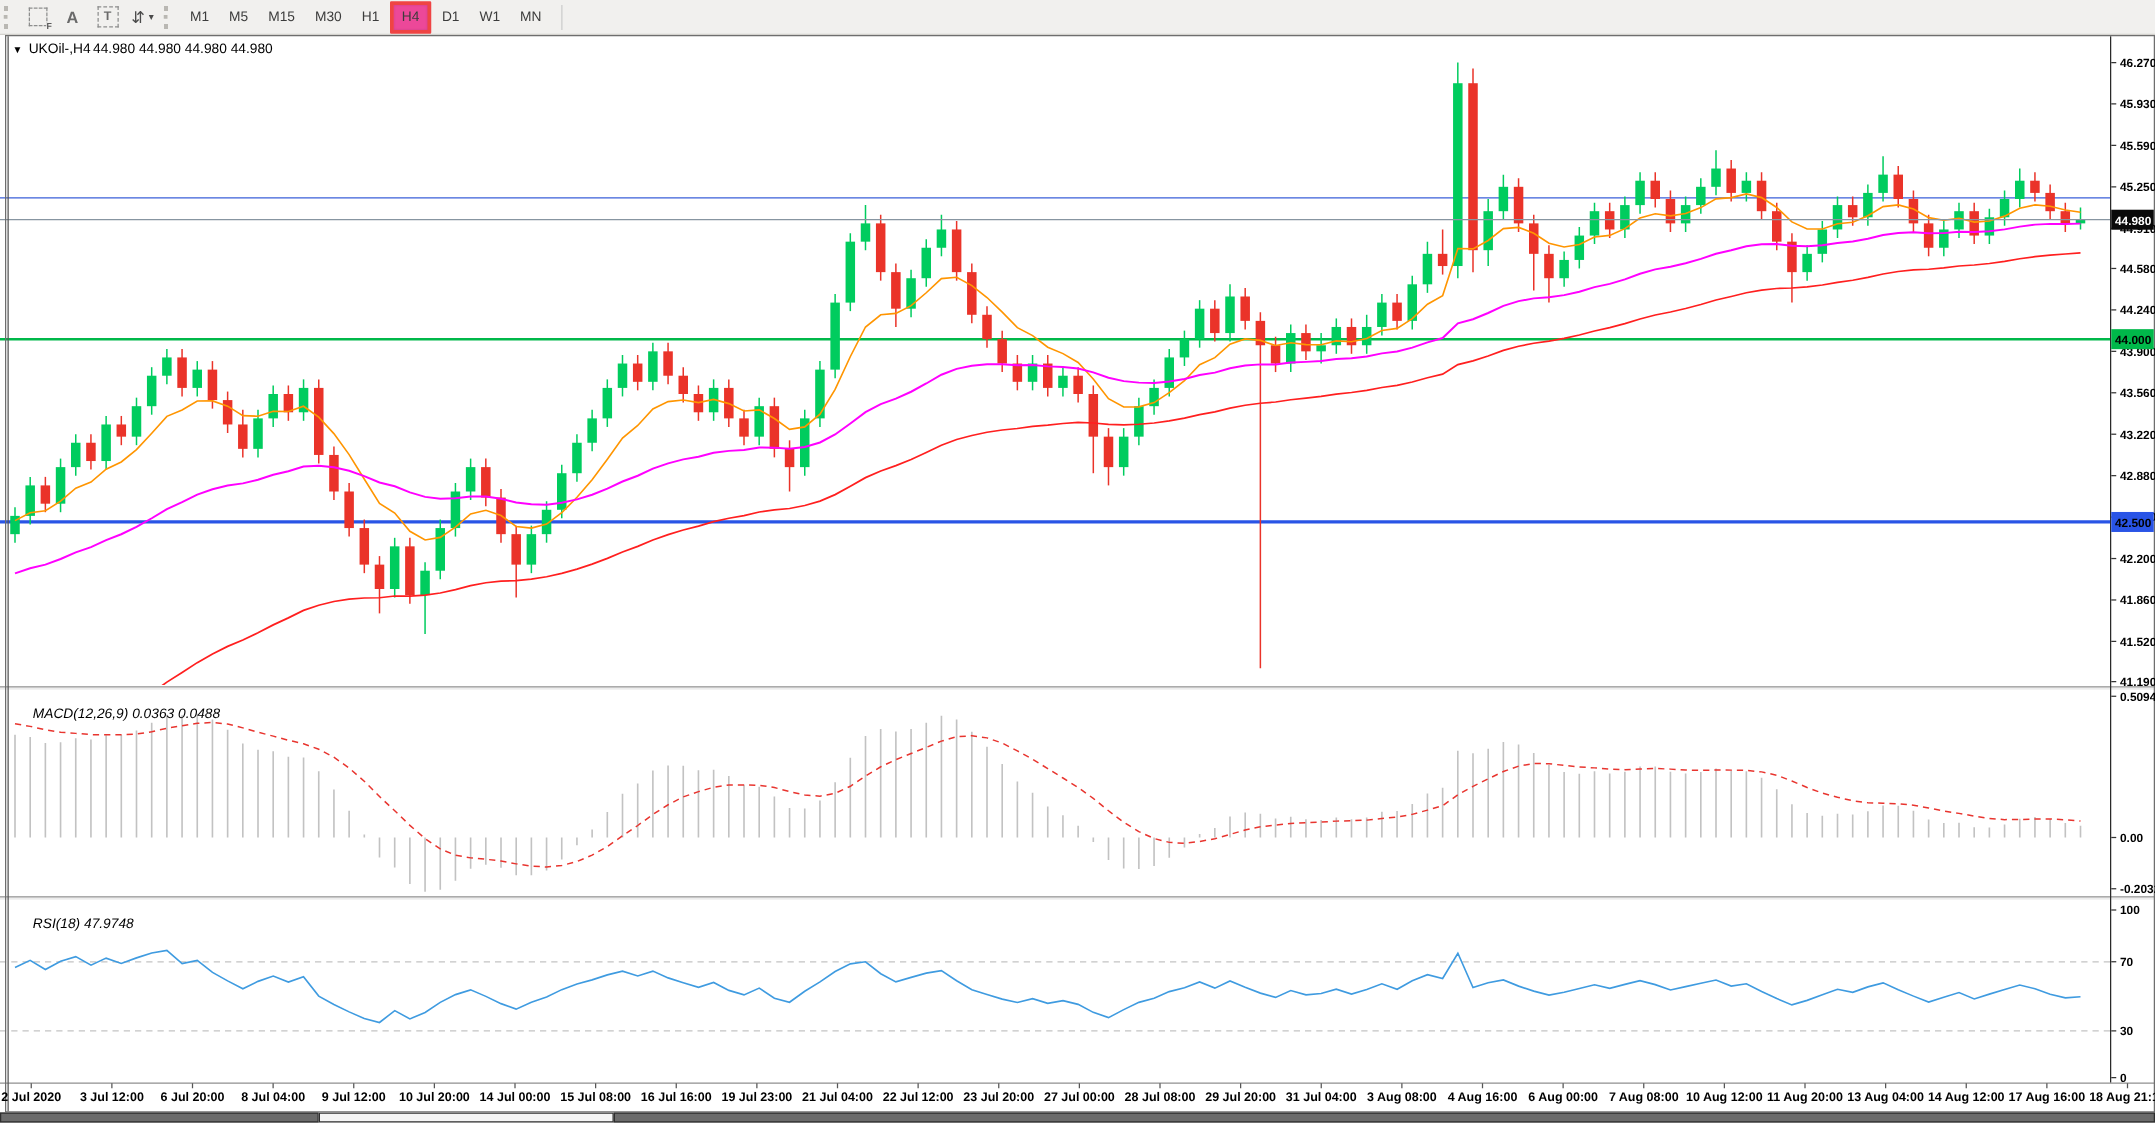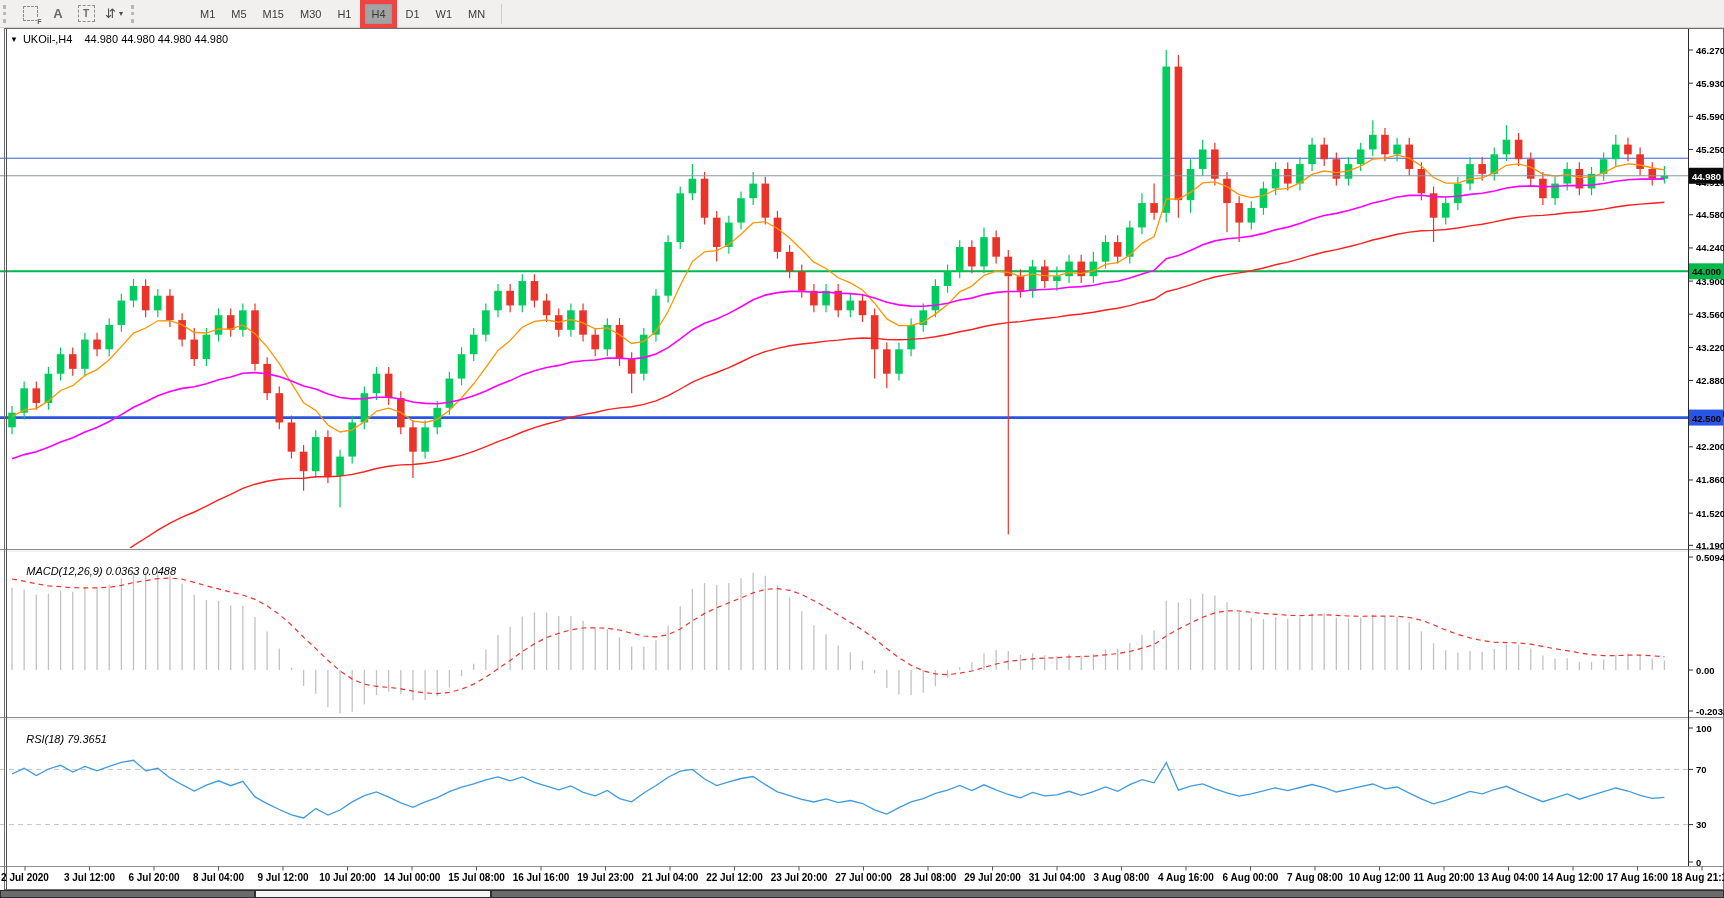--- a/index.html
+++ b/index.html
@@ -22,41 +22,41 @@
     height:22px;min-width:26px;display:flex;align-items:center;justify-content:center;
     color:#5a5a5a;cursor:default;position:relative;margin:0 1px;
   }
   .fbox{width:13px;height:13px;border:1px dashed #8d8d8d;position:relative;display:inline-block;}
   .fsub{position:absolute;right:-5px;bottom:-5px;font-size:7px;font-weight:bold;color:#5a5a5a;background:#f1f0ee;line-height:7px;}
   .letterA{font-size:13px;font-weight:bold;color:#6a6a6a;}
   .tbox{width:15px;height:15px;border:1px dashed #8d8d8d;font-size:10px;font-weight:bold;color:#6a6a6a;
         display:flex;align-items:center;justify-content:center;}
   .arrows-glyph{font-size:13px;color:#4a4a4a;line-height:13px;}
   .caret{font-size:8px;color:#4a4a4a;margin-left:3px;}
-  .tf-group{display:flex;align-items:center;height:27px;margin-left:48px;}
+  .tf-group{display:flex;align-items:center;height:27px;}
   .tf-btn{
     height:20px;padding:0 6px;margin:0 1px;font-size:11px;color:#3c3c3c;
     display:flex;align-items:center;justify-content:center;
     border:1px solid transparent;border-radius:1px;cursor:default;
   }
   .tf-btn.active{
-    background:#a3a3a3;border:5px solid #ef4444;
+    background:#ec4899;border:3px solid #ef4444;
     box-shadow:inset 0 0 2px rgba(0,0,0,.15);
   }
   .group-end{width:1px;height:20px;background:#cccccc;margin-left:8px;}
   
   .chart-window{position:absolute;top:28px;left:0;width:1724px;height:862px;background:#fff;}
   #chart-svg{display:block;position:absolute;top:0;left:0;}
   svg text{font-family:"Liberation Sans",sans-serif;}
   .chart-title{
     position:absolute;left:10px;top:5px;font-size:11px;color:#000;
     display:flex;align-items:center;white-space:pre;
   }
   .tri{font-size:8px;margin-right:5px;color:#000;}
-  .title-sym{margin-right:12px;}
+  .title-sym{margin-right:2px;}
   .panel-label{position:absolute;left:14px;font-size:11px;color:#000;white-space:pre;font-style:italic;}
   #macd-label{top:525px;}
   #rsi-label{top:693px;}
   .annotation{
     position:absolute;left:1396px;top:320px;font-size:40px;font-weight:bold;
     letter-spacing:1px;white-space:nowrap;
   }
   
   .tab-strip{position:absolute;top:890px;left:0;width:1724px;height:8px;background:#efefef;display:flex;}
   .tab-seg{height:8px;border:1px solid #2e2e2e;box-sizing:border-box;}
@@ -671,21 +671,21 @@
   <div class="chart-title">
     <span class="tri">▼</span>
     <span class="title-sym">UKOil-,H4</span>
     <span>44.980 44.980 44.980 44.980</span>
   </div>
 
   <div class="panel-label" id="macd-label">
     <span>MACD(12,26,9)</span> <span>0.0363 0.0488</span>
   </div>
   <div class="panel-label" id="rsi-label">
-    <span>RSI(18)</span> <span>79.3651</span>
+    <span>RSI(18)</span> <span>47.9748</span>
   </div>
 
 
   <div class="axis-hotzone" style="left:1690px;top:0;width:34px;height:838px;"></div>
   <div class="axis-hotzone" style="left:0;top:838px;width:1724px;height:24px;"></div>
 </div>
 
 <div class="tab-strip">
   <span class="tab-seg tab-dark" style="width:255px;"></span>
   <span class="tab-seg tab-light" style="width:236px;"></span>

